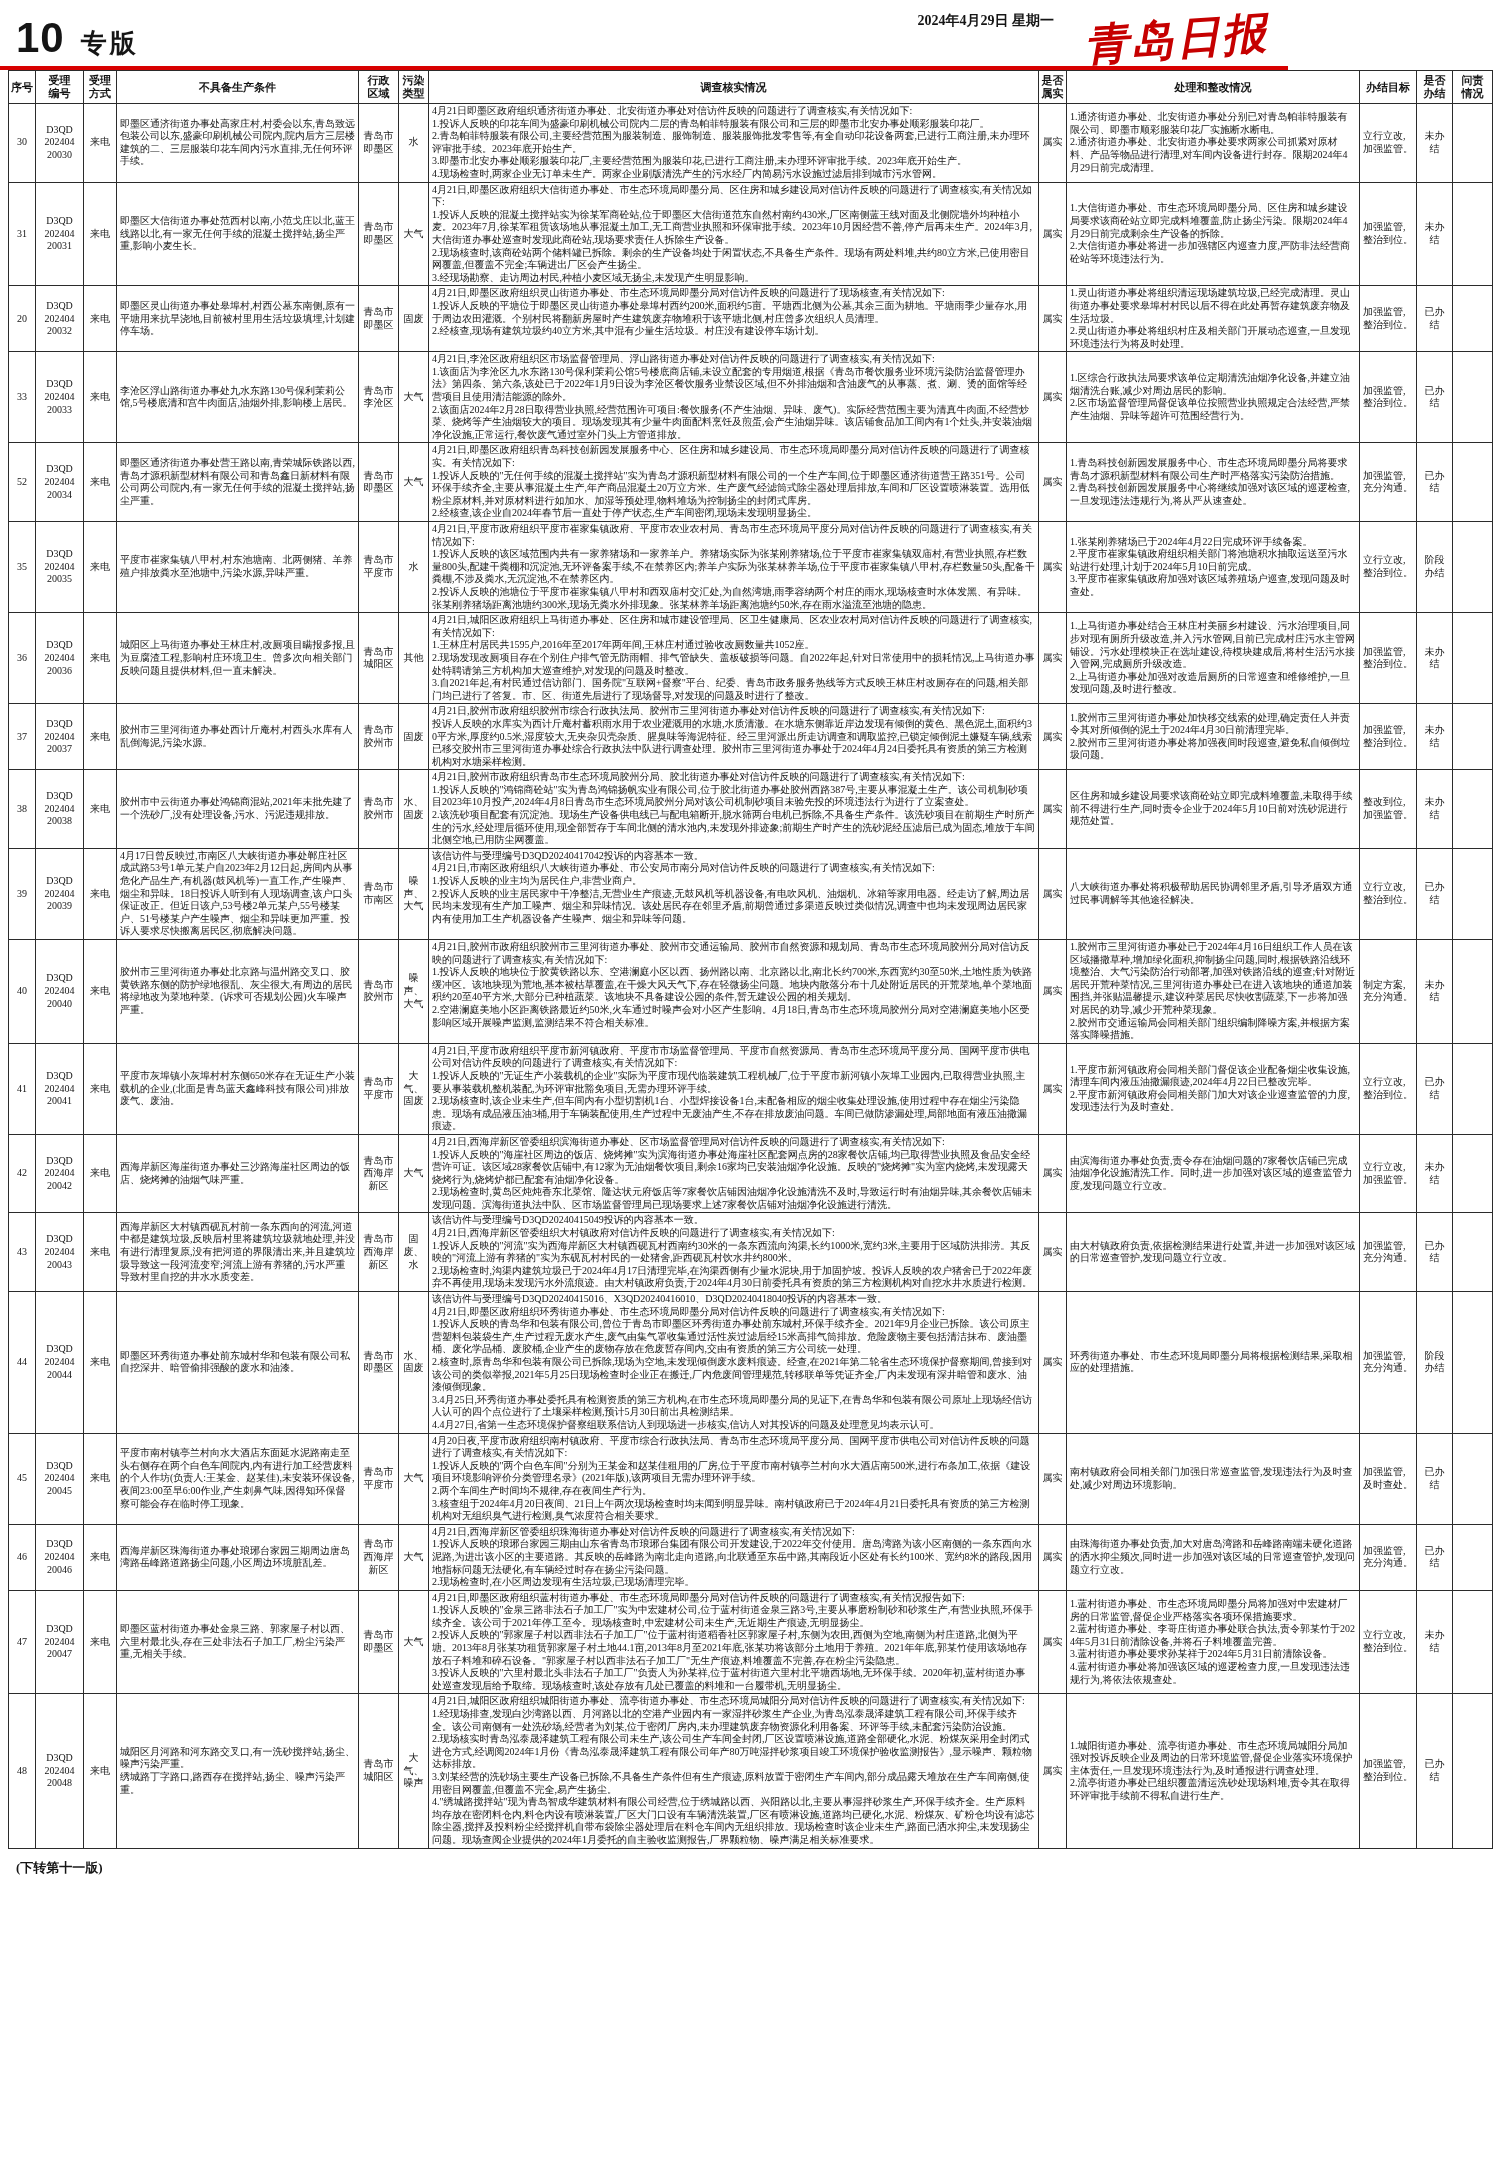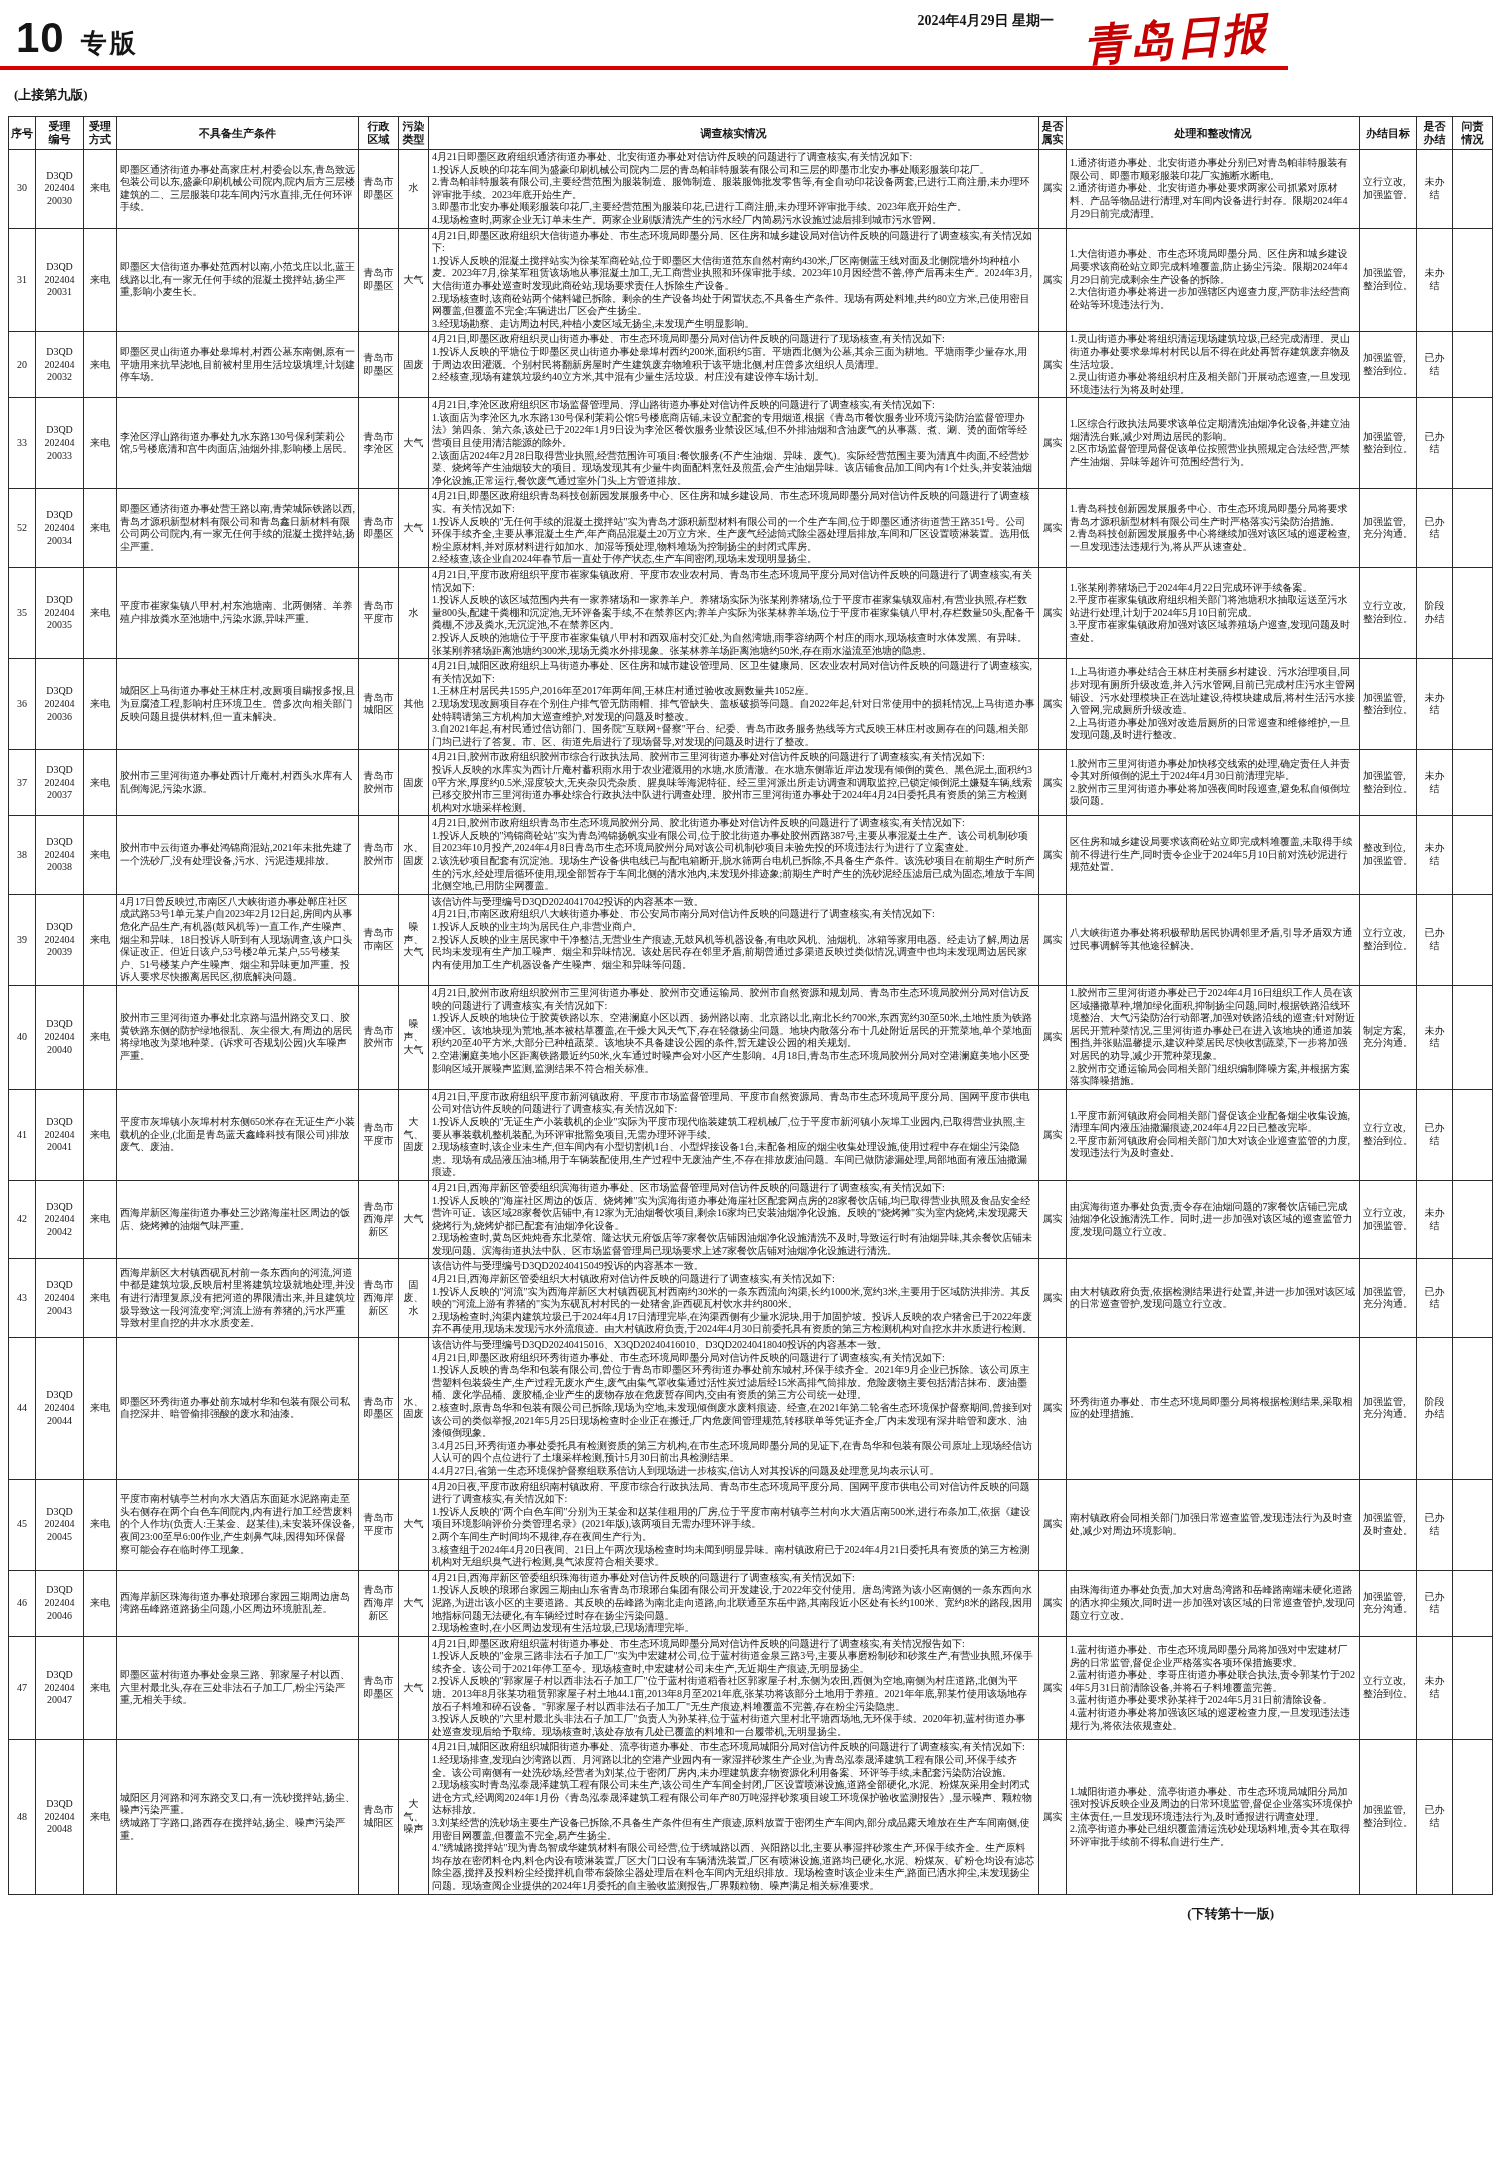--- a/index.html
+++ b/index.html
@@ -18,41 +18,40 @@
   .cont-top{font-size:13px;font-weight:700;padding:16px 0 12px 14px;}
   table.records{border-collapse:collapse;table-layout:fixed;width:1484px;margin:0 0 0 8px;}
   table.records th,table.records td{border:1px solid #2b2b2b;white-space:pre-line;
     word-break:break-all;overflow:hidden;}
   table.records th{font-size:11px;font-weight:700;text-align:center;line-height:13px;
     padding:3px 1px;vertical-align:middle;}
   table.records td{font-size:10px;line-height:12.6px;padding:1px 3px;vertical-align:middle;}
   .c-center{text-align:center;}
   .c-left{text-align:left;}
   .v-top{vertical-align:top !important;}
-  .cont-bottom{text-align:right;font-size:13px;font-weight:700;padding:10px 14px 0 4px;}
+  .cont-bottom{font-size:13px;font-weight:700;padding:10px 14px 0 16px;}
 </style>
 </head>
 <body>
 
 <div class="page">
 
   <header class="masthead">
     <div class="masthead-left">
       <span class="page-num">10</span>
       <span class="page-section">专版</span>
     </div>
     <div class="masthead-right">
       <span class="date-line">2024年4月29日  星期一</span>
       <span class="paper-logo">青岛日报</span>
     </div>
   </header>
 
   <div class="red-rule"></div>
 
-  <div class="cont-top">(上接第九版)</div>
 
   <table class="records">
     <colgroup id="colgroup">
         <col style="width: 27px;">
         <col style="width: 48px;">
         <col style="width: 33px;">
         <col style="width: 242px;">
         <col style="width: 40px;">
         <col style="width: 30px;">
         <col style="width: 610px;">

